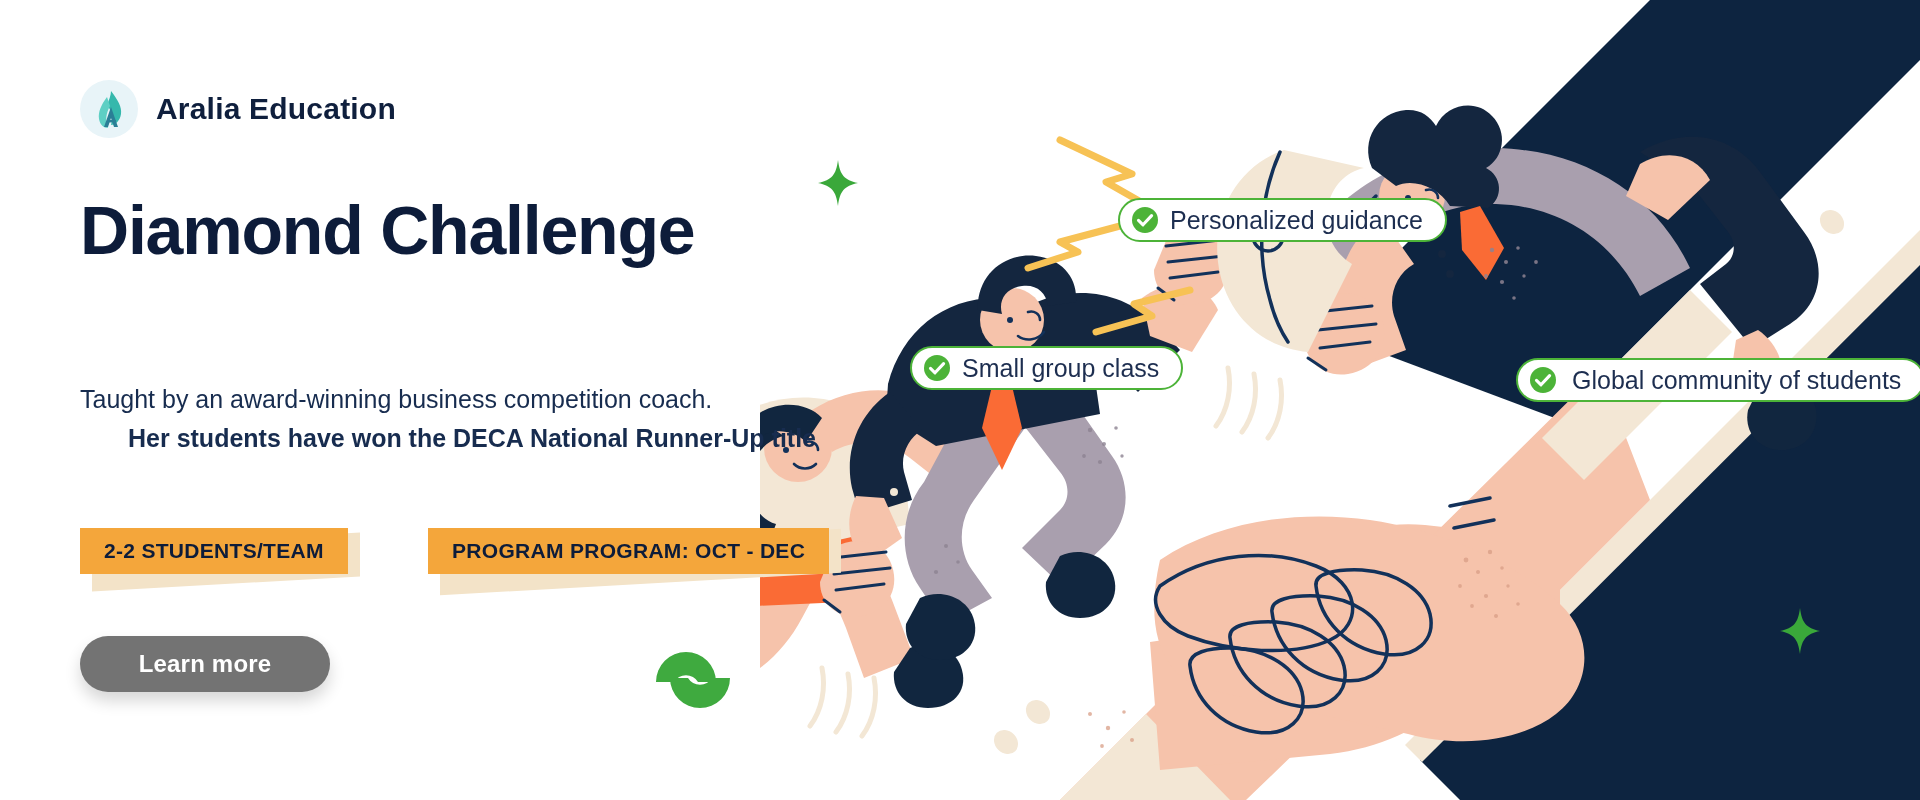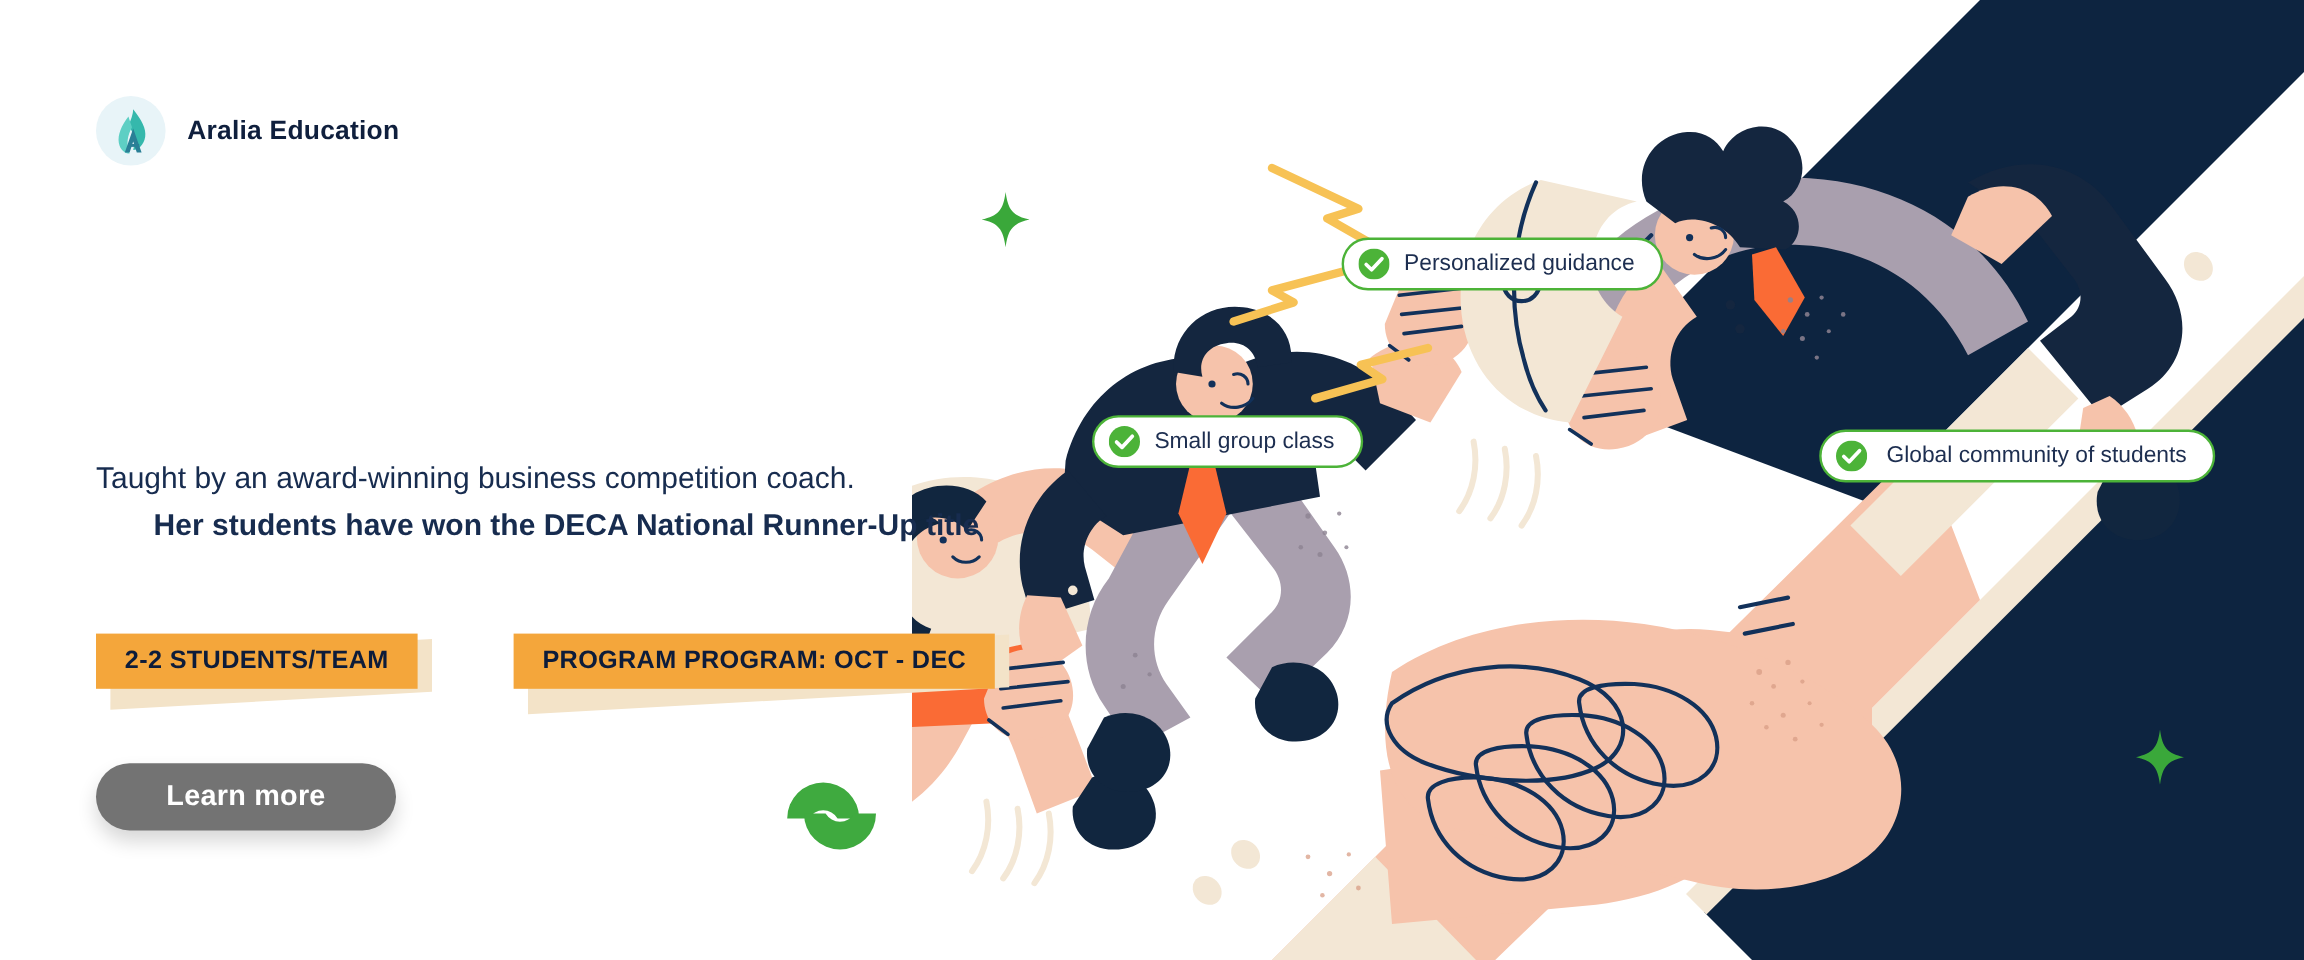--- a/index.html
+++ b/index.html
@@ -32,21 +32,21 @@
     left: 80px; top: 80px;
     display: flex; align-items: center; gap: 18px;
   }
   .brand-logo {
     width: 58px; height: 58px; border-radius: 50%;
     background: #e8f4f8;
     display: flex; align-items: center; justify-content: center;
     flex: none;
   }
   .brand-name {
-    font-size: 22px; font-weight: bold;
+    font-size: 30px; font-weight: bold;
     color: #0f1f3d; letter-spacing: .2px;
   }
 
   
   .headline {
     position: absolute;
     left: 80px; top: 186px;
     width: 840px;
     font-size: 68px;
     line-height: 88px;
@@ -122,21 +122,21 @@
     display: flex; align-items: center; gap: 12px;
     height: 44px;
     padding: 0 22px 0 12px;
     background: #ffffff;
     border: 2px solid #4cb338;
     border-radius: 26px;
     white-space: nowrap;
     z-index: 5;
   }
   .pill-label {
-    font-size: 19px;
+    font-size: 25px;
     color: #1d2e50;
   }
   .check {
     width: 26px; height: 26px; flex: none;
   }
   .pill-guidance  { left: 1118px; top: 198px; }
   .pill-smallgrp  { left: 910px;  top: 346px; justify-content: center; }
   .pill-global    { left: 1516px; top: 358px; gap: 16px; }
 
   
@@ -473,20 +473,21 @@
         <path d="M20 2 C27 11 31 18 30 25 C29 32 24 36 20 36 C22 29 21 22 16 16 C18 11 20 6 20 2 Z" fill="#35b8ac"></path>
         <path d="M16 8 C10 16 7 23 8 30 C9 36 13 39 17 39 C14 32 15 24 19 17 Z" fill="#5ecfc4"></path>
         <path d="M13 38 L20 18 L27 38 L23 38 L20 29 L17 38 Z" fill="#2a7f96"></path>
         <rect x="16" y="31" width="9" height="2.4" fill="#2a7f96"></rect>
       </svg>
     </span>
     <span class="brand-name">Aralia Education</span>
   </div>
 
   <h1 class="headline">
+    <span class="l1">Diamond Challenge</span>
   </h1>
 
   <div class="subcopy">
     <span class="plain">Taught by an award-winning business competition coach.</span>
     <span class="strong">Her students have won the DECA National Runner-Up title</span>
   </div>
 
   <div class="tags">
     <div class="tag tag-a">
       <span class="skew"></span>

